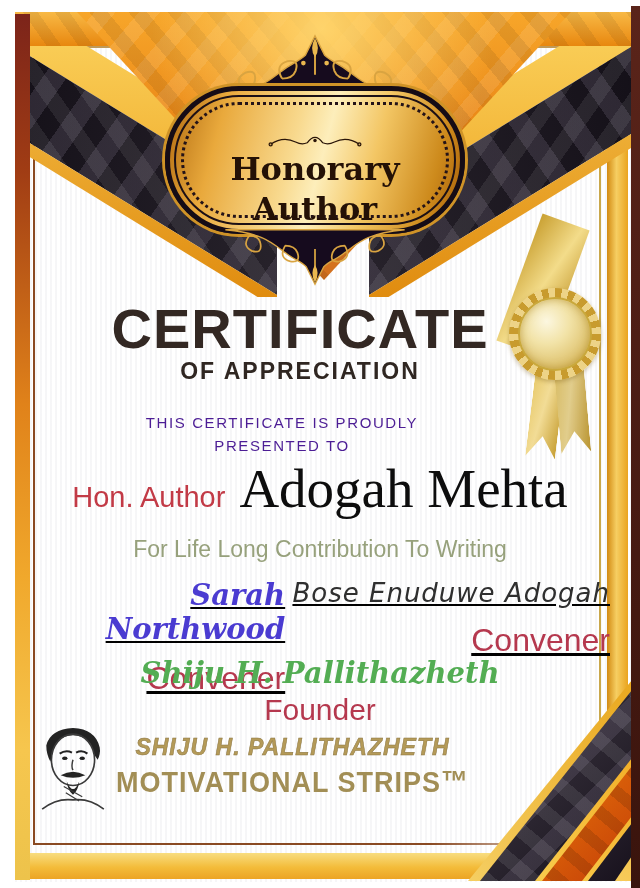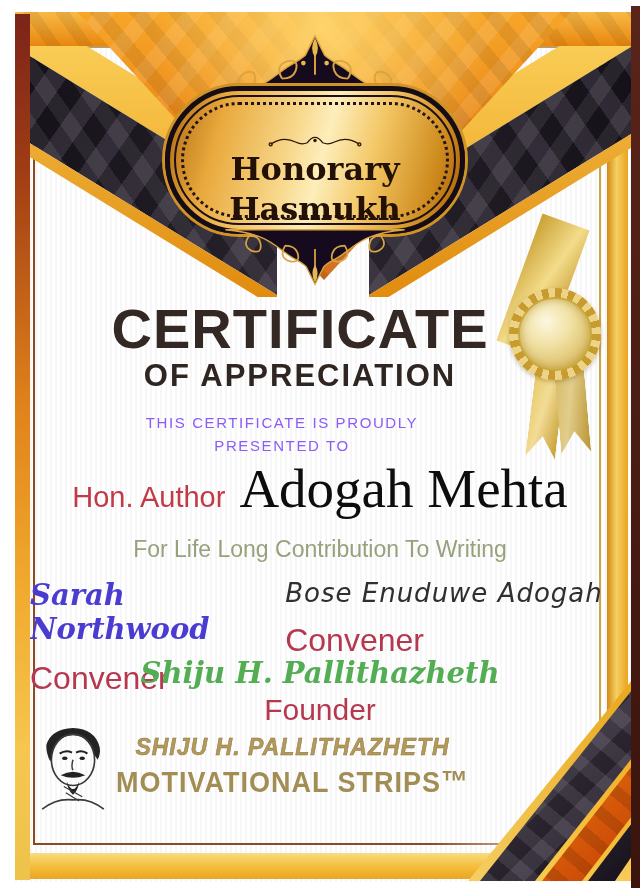--- a/index.html
+++ b/index.html
@@ -101,31 +101,31 @@
       background:repeating-conic-gradient(#c89b2e 0 9deg,#edd387 9deg 18deg);
       box-shadow:0 2px 4px rgba(120,90,20,0.35);}
   .rosette-inner{position:absolute;inset:9px;border-radius:50%;border:2px solid #c9a83c;
       background:radial-gradient(circle at 38% 32%,#fcf7e0 0%,#f2e3a8 35%,#ddc06a 75%,#d0ad4e 100%);
       box-shadow:inset 0 0 8px rgba(160,120,20,0.5);}
 
   
   .cert-title{position:absolute;top:296px;left:40px;width:520px;z-index:4;text-align:center;
       font-weight:800;font-size:56px;letter-spacing:1px;color:#332823;}
   .cert-sub{position:absolute;top:358px;left:40px;width:520px;z-index:4;text-align:center;
-      font-weight:700;font-size:31px;letter-spacing:2px;color:#2f2621;}
+      font-weight:700;font-size:23px;letter-spacing:2px;color:#2f2621;}
   .presented{position:absolute;top:412px;left:0;width:564px;z-index:4;text-align:center;
-      font-size:15px;letter-spacing:1.6px;color:#8b5cf6;line-height:1.5;}
+      font-size:15px;letter-spacing:1.6px;color:#4c1d95;line-height:1.5;}
   .recipient-row{position:absolute;top:460px;left:30px;width:580px;z-index:4;
       display:flex;align-items:baseline;justify-content:center;gap:14px;}
   .recipient-prefix{font-size:29px;color:#c23a46;margin-top:6px;}
   .recipient-name{font-family:"Liberation Serif",serif;font-size:55px;color:#0d0d0d;line-height:1.05;}
   .citation{position:absolute;top:536px;left:0;width:640px;z-index:4;text-align:center;
       font-size:23px;color:#97a17c;}
   .sig-row{position:absolute;top:578px;left:30px;width:580px;z-index:4;display:flex;}
-  .sig-col{text-align:left;}
+  .sig-col{text-align:right;text-decoration:underline;}
   .sig-col-left{width:44%;}
   .sig-col-right{width:56%;}
   .sig-script{font-family:"DejaVu Serif",serif;font-style:italic;font-weight:700;font-size:29px;color:#4a3bd1;}
   .sig-hand{font-family:"DejaVu Sans",sans-serif;font-style:italic;font-weight:400;font-size:26px;
       letter-spacing:1px;color:#2f2f2f;}
   .sig-role{font-size:32px;color:#b5384e;margin-top:14px;}
   .founder-block{position:absolute;top:656px;left:0;width:640px;z-index:4;text-align:center;}
   .founder-name{font-family:"DejaVu Serif",serif;font-style:italic;font-weight:700;font-size:29px;color:#53ad53;}
   .founder-role{font-size:30px;color:#b5384e;margin-top:3px;}
 
@@ -194,21 +194,21 @@
       <div class="pill-content">
         <svg width="120" height="16" viewBox="0 0 130 18">
           <g fill="none" stroke="#2a1508" stroke-width="1.6">
             <path d="M8 12 q16 -11 32 -3 q8 4 15 1 q5 -7 10 -7 q5 0 10 7 q7 3 15 -1 q16 -8 32 3"></path>
             <circle cx="8" cy="12" r="2"></circle>
               <circle cx="122" cy="12" r="2"></circle>
           </g>
           <circle cx="65" cy="7" r="2.2" fill="#2a1508"></circle>
         </svg>
         <div class="pill-line">Honorary</div>
-        <div class="pill-line">Hasmukh</div>
+        <div class="pill-line">Author</div>
       </div>
     </div>
     <svg class="badge-bottom-svg" width="240" height="58" viewBox="0 0 240 66">
       <path d="M18 64 C60 60 70 50 86 38 C96 30 104 28 110 22 C114 14 117 8 120 2 C123 8 126 14 130 22 C136 28 144 30 154 38 C170 50 180 60 222 64 Z" fill="#160b1e" stroke="#d9a441" stroke-width="1.5"></path>
       <g fill="none" stroke="#d9a441" stroke-width="2">
         <path d="M46 58 q-10 -12 2 -18 q12 -4 10 8 q-1 8 -12 10"></path>
         <path d="M86 46 q-8 -14 6 -18 q12 -2 8 10 q-3 8 -14 8"></path>
         <path d="M194 58 q10 -12 -2 -18 q-12 -4 -10 8 q1 8 12 10"></path>
         <path d="M154 46 q8 -14 -6 -18 q-12 -2 -8 10 q3 8 14 8"></path>
         <path d="M120 14 v28"></path>

